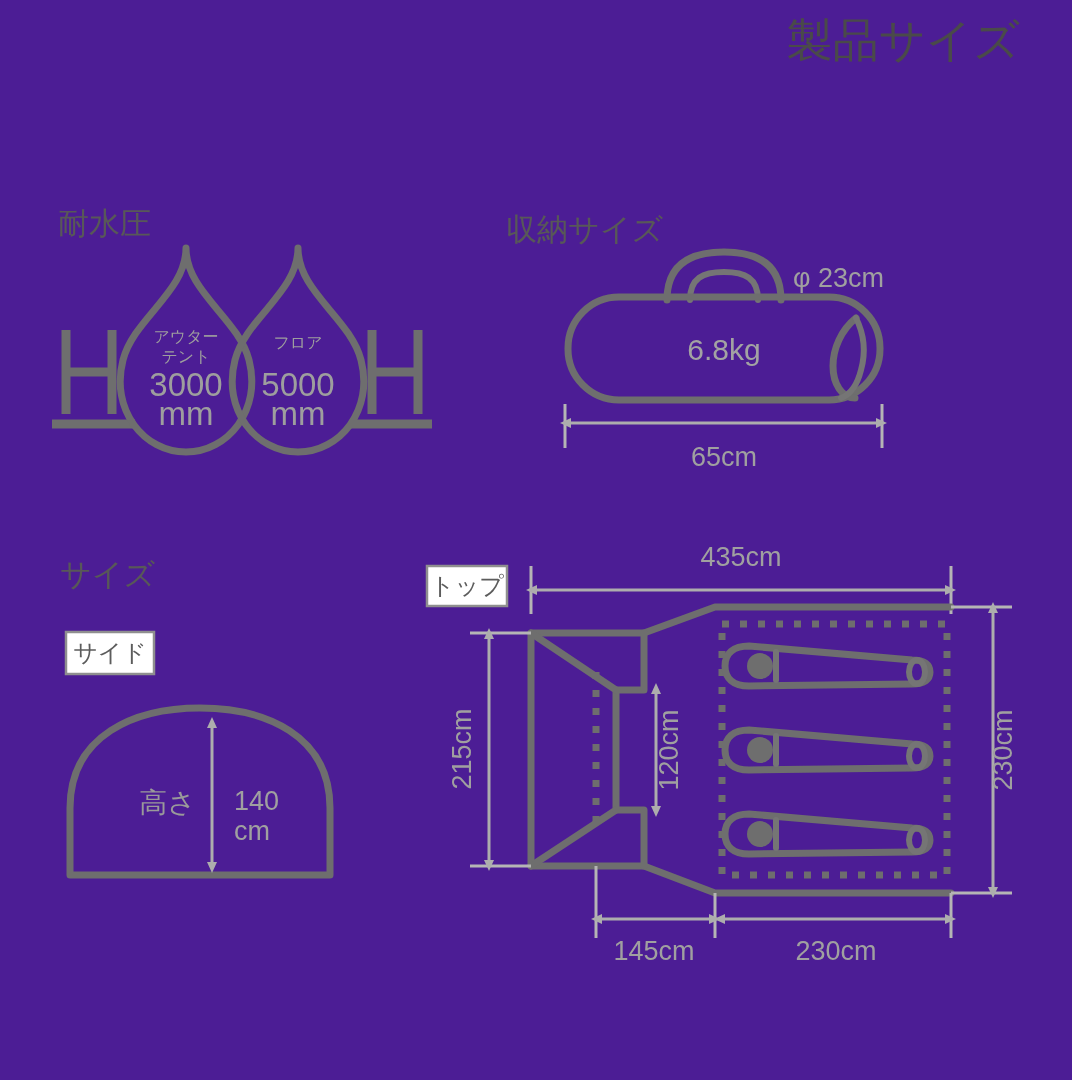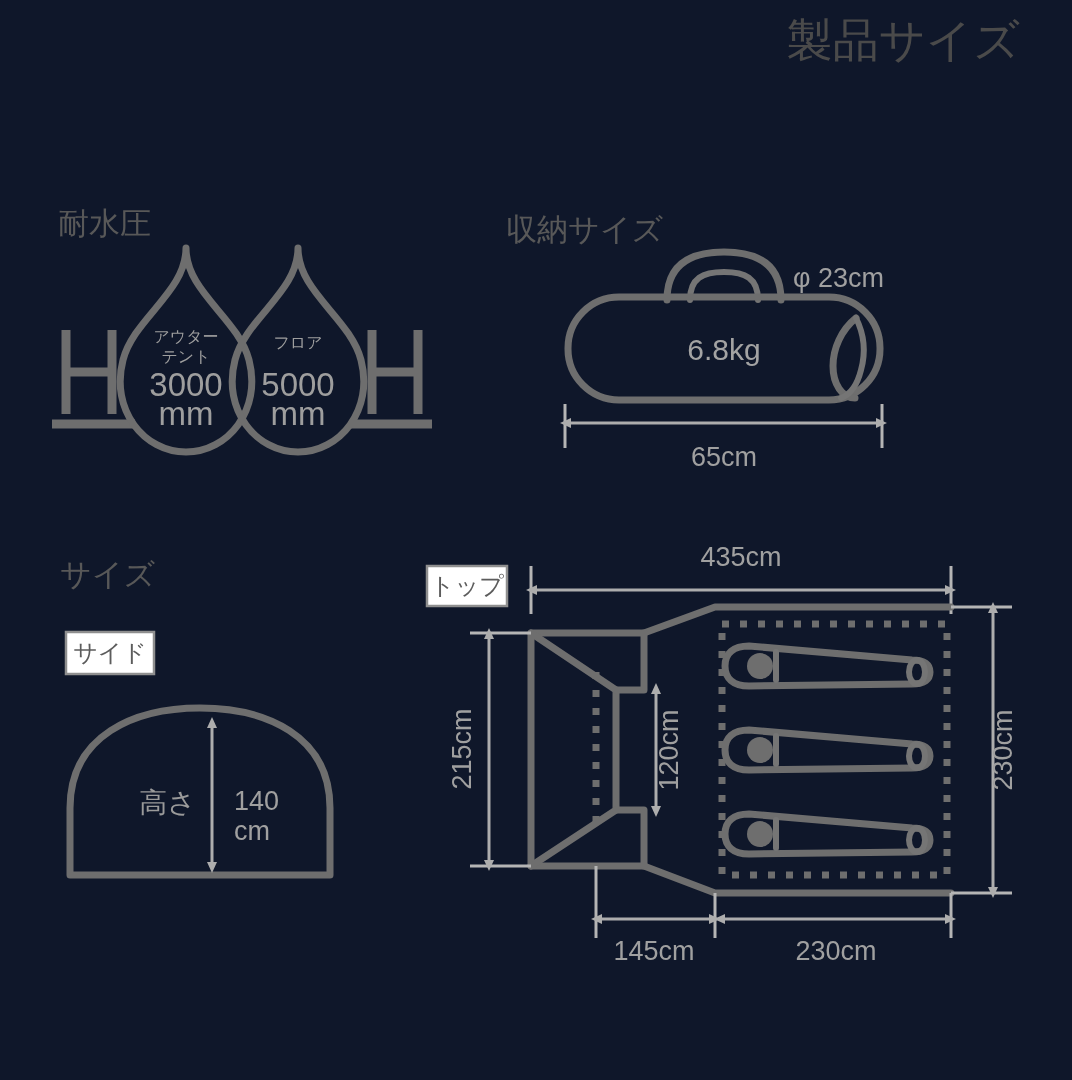--- a/index.html
+++ b/index.html
@@ -9,21 +9,21 @@
     background: #ffffff;
   }
   body {
     font-family: "Liberation Sans", "DejaVu Sans", sans-serif;
     color: #8c8c8c;
   }
   #page {
     position: relative;
     width: 1072px;
     height: 1080px;
-    background: #0f172a;
+    background: #4c1d95;
     overflow: hidden;
   }
   #page-svg {
     position: absolute;
     left: 0;
     top: 0;
     width: 1072px;
     height: 1080px;
     display: block;
   }

